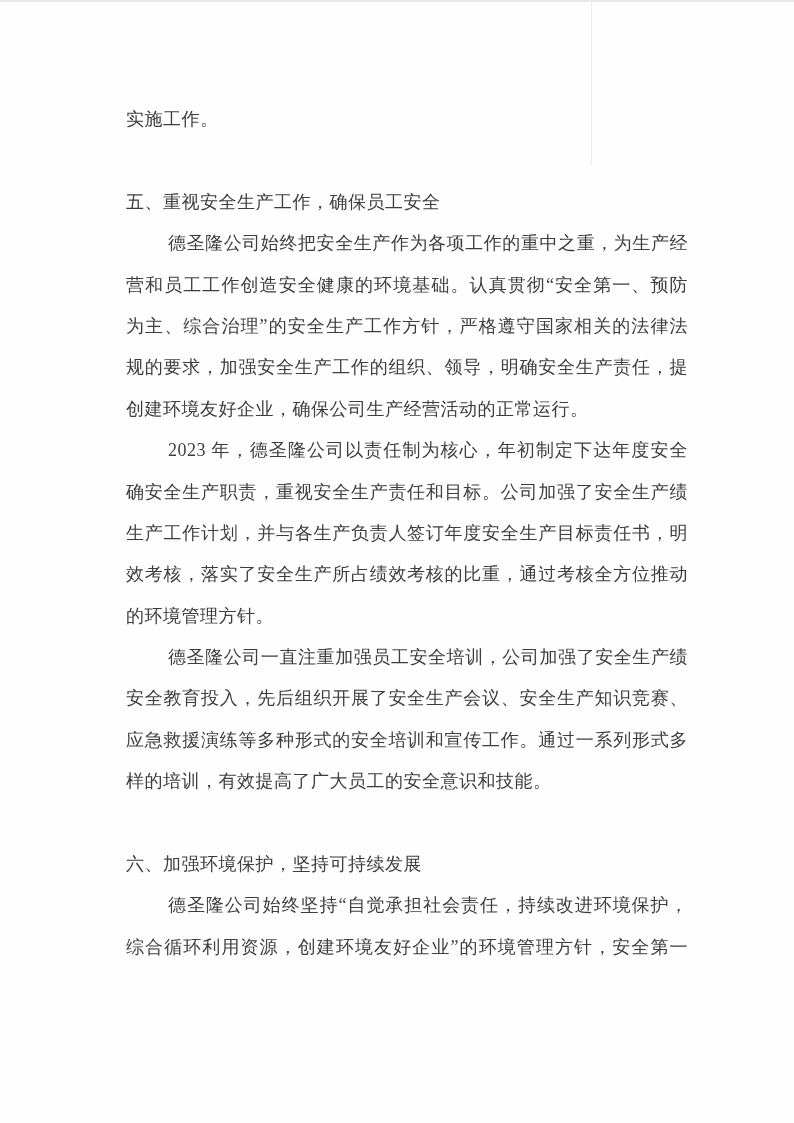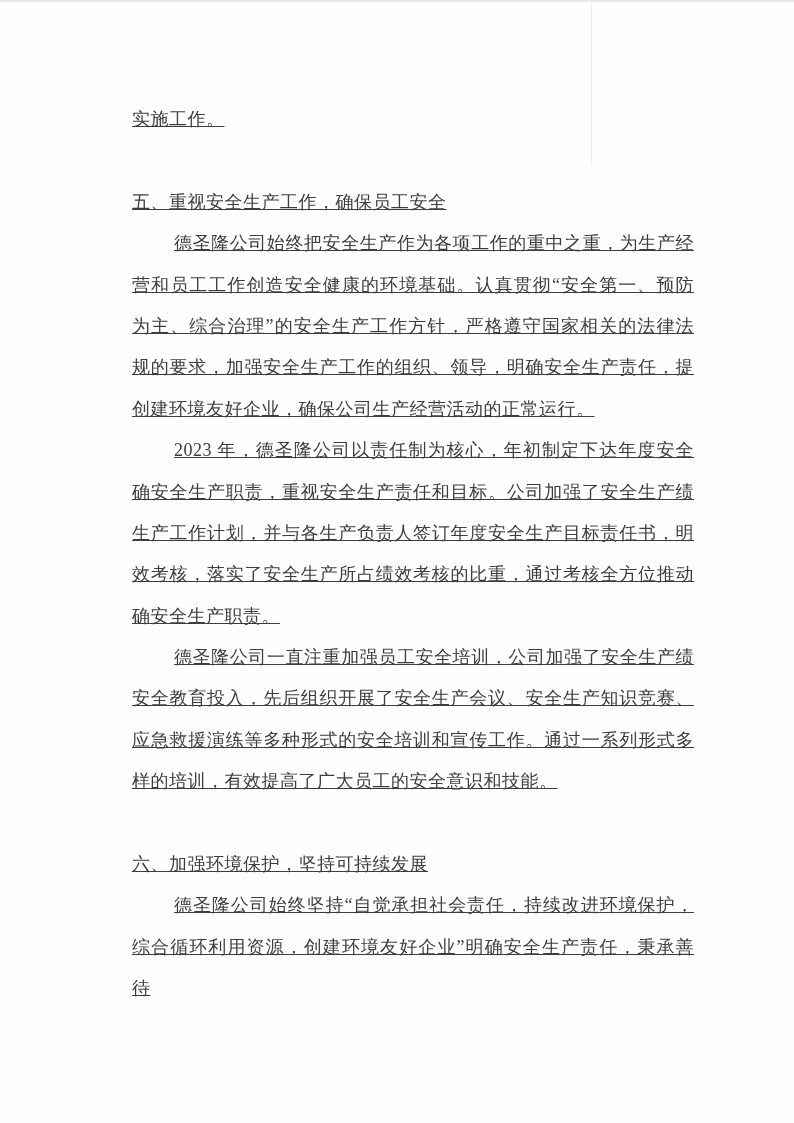--- a/index.html
+++ b/index.html
@@ -27,24 +27,23 @@
     width: 794px; height: 2px;
   }
   .fold-line {
     position: absolute;
     left: 591px; top: 0;
     width: 1px; height: 165px;
   }
   
   .text-column {
     position: absolute;
-    left: 132px;
+    left: 126px;
     top: 99px;
     width: 562px;
-    text-decoration: underline;
   }
   .tl {
     height: 41.4px;
     line-height: 41.4px;
     font-size: 18px;
     letter-spacing: 0.5px;
     white-space: nowrap;
     text-align: justify;
     text-align-last: left;
   }
@@ -72,23 +71,23 @@
       <div class="tl heading">五、重视安全生产工作，确保员工安全</div>
       <div class="tl line-indent">德圣隆公司始终把安全生产作为各项工作的重中之重，为生产经</div>
       <div class="tl line">营和员工工作创造安全健康的环境基础。认真贯彻“安全第一、预防</div>
       <div class="tl line">为主、综合治理”的安全生产工作方针，严格遵守国家相关的法律法</div>
       <div class="tl line">规的要求，加强安全生产工作的组织、领导，明确安全生产责任，提</div>
       <div class="tl para-end">创建环境友好企业，确保公司生产经营活动的正常运行。</div>
       <div class="tl line-indent">2023 年，德圣隆公司以责任制为核心，年初制定下达年度安全</div>
       <div class="tl line">确安全生产职责，重视安全生产责任和目标。公司加强了安全生产绩</div>
       <div class="tl line">生产工作计划，并与各生产负责人签订年度安全生产目标责任书，明</div>
       <div class="tl line">效考核，落实了安全生产所占绩效考核的比重，通过考核全方位推动</div>
-      <div class="tl para-end">确安全生产职责。</div>
+      <div class="tl para-end">的环境管理方针。</div>
       <div class="tl line-indent">德圣隆公司一直注重加强员工安全培训，公司加强了安全生产绩</div>
       <div class="tl line">安全教育投入，先后组织开展了安全生产会议、安全生产知识竞赛、</div>
       <div class="tl line">应急救援演练等多种形式的安全培训和宣传工作。通过一系列形式多</div>
       <div class="tl para-end">样的培训，有效提高了广大员工的安全意识和技能。</div>
       <div class="tl blank"></div>
       <div class="tl heading">六、加强环境保护，坚持可持续发展</div>
       <div class="tl line-indent">德圣隆公司始终坚持“自觉承担社会责任，持续改进环境保护，</div>
-      <div class="tl line">综合循环利用资源，创建环境友好企业”明确安全生产责任，秉承善待</div>
+      <div class="tl line">综合循环利用资源，创建环境友好企业”的环境管理方针，安全第一</div>
     </div>
 </div>
 
 </body></html>

